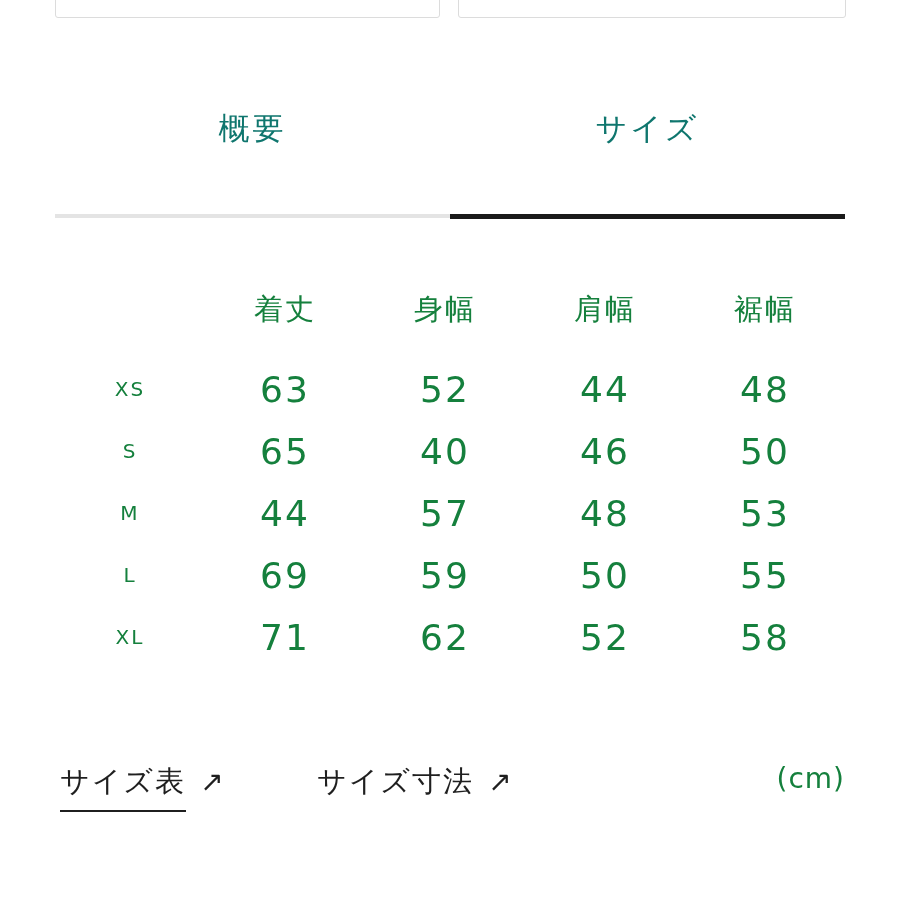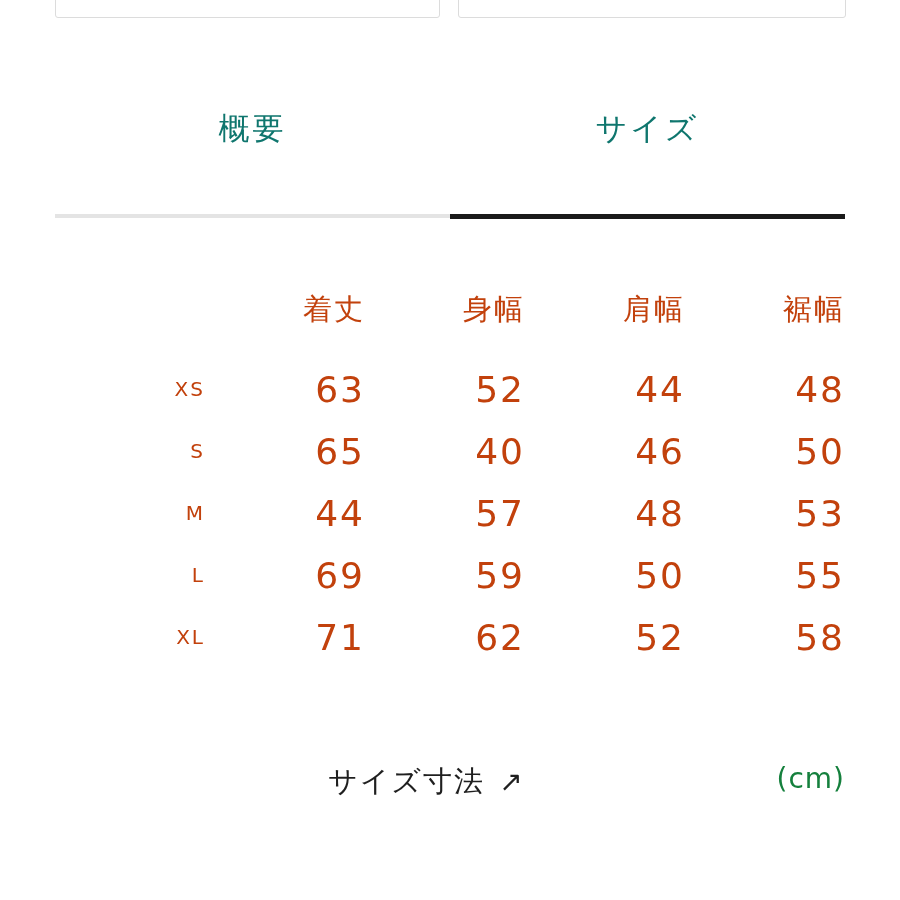--- a/index.html
+++ b/index.html
@@ -83,23 +83,23 @@
   table.size-table {
     position: absolute;
     top: 262px;
     left: 55px;
     width: 790px;
     border-collapse: collapse;
     font-family: "DejaVu Sans", "Liberation Sans", sans-serif;
   }
   table.size-table th,
   table.size-table td {
-    text-align: right;
+    text-align: center;
     font-weight: normal;
-    color: #c2410c;
+    color: #15803d;
     padding: 0;
   }
   table.size-table thead th {
     font-size: 29px;
     letter-spacing: 2px;
     height: 96px;
     vertical-align: middle;
   }
   table.size-table thead th.corner { width: 150px; }
   table.size-table tbody td {
@@ -135,21 +135,21 @@
   .footer-link.underlined .label {
     border-bottom: 2px solid #1f1f1f;
     padding-bottom: 8px;
   }
   .footer-link .arrow {
     display: inline-block;
     margin-left: 14px;
     font-size: 28px;
   }
   .footer-link.one { left: 5px; }
-  .footer-link.two { left: 262px; margin-left: 11px; }
+  .footer-link.two { left: 262px; }
   .footer-unit {
     position: absolute;
     top: 0;
     right: 0;
     font-size: 28px;
     letter-spacing: 1px;
     color: #15803d;
     font-family: "DejaVu Sans", "Liberation Sans", sans-serif;
   }
 </style>
@@ -217,17 +217,20 @@
       <td class="row-label">XL</td>
       <td>71</td>
       <td>62</td>
       <td>52</td>
       <td>58</td>
     </tr>
   </tbody>
 </table>
 
 <div class="footer">
+  <div class="footer-link one underlined">
+    <span class="label">サイズ表</span><span class="arrow">↗</span>
+  </div>
   <div class="footer-link two">
     <span class="label">サイズ寸法</span><span class="arrow">↗</span>
   </div>
   <div class="footer-unit">(cm)</div>
 </div>
 
 </body></html>

